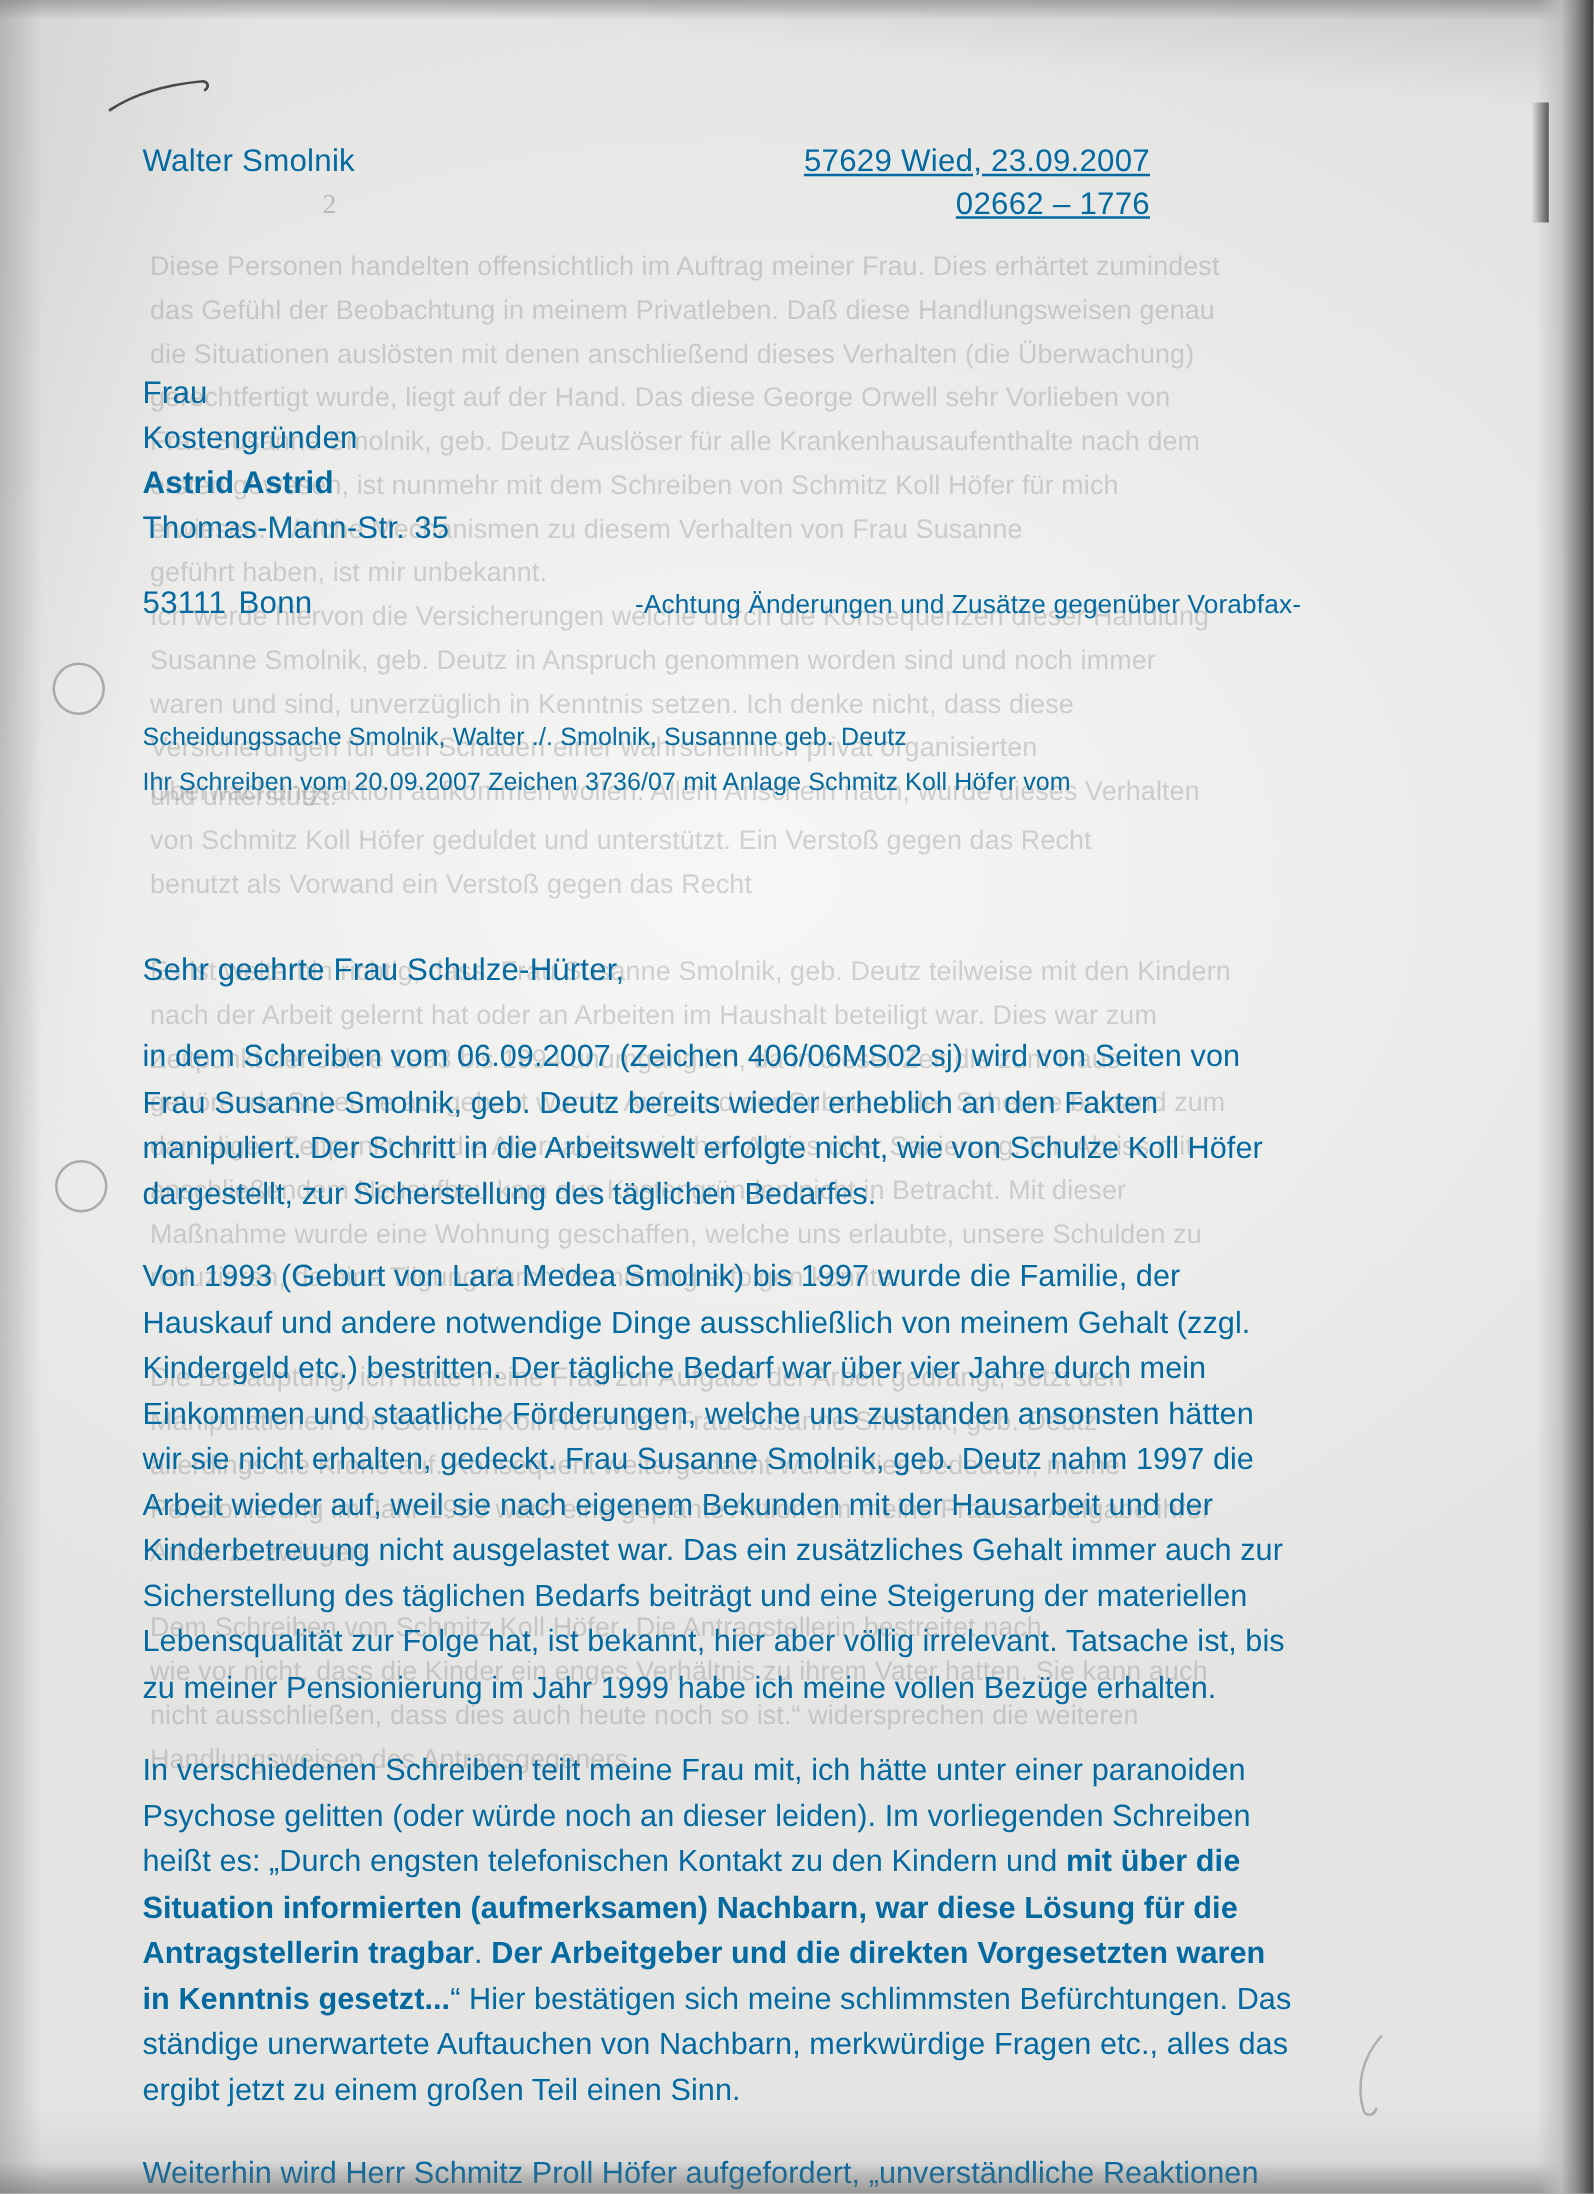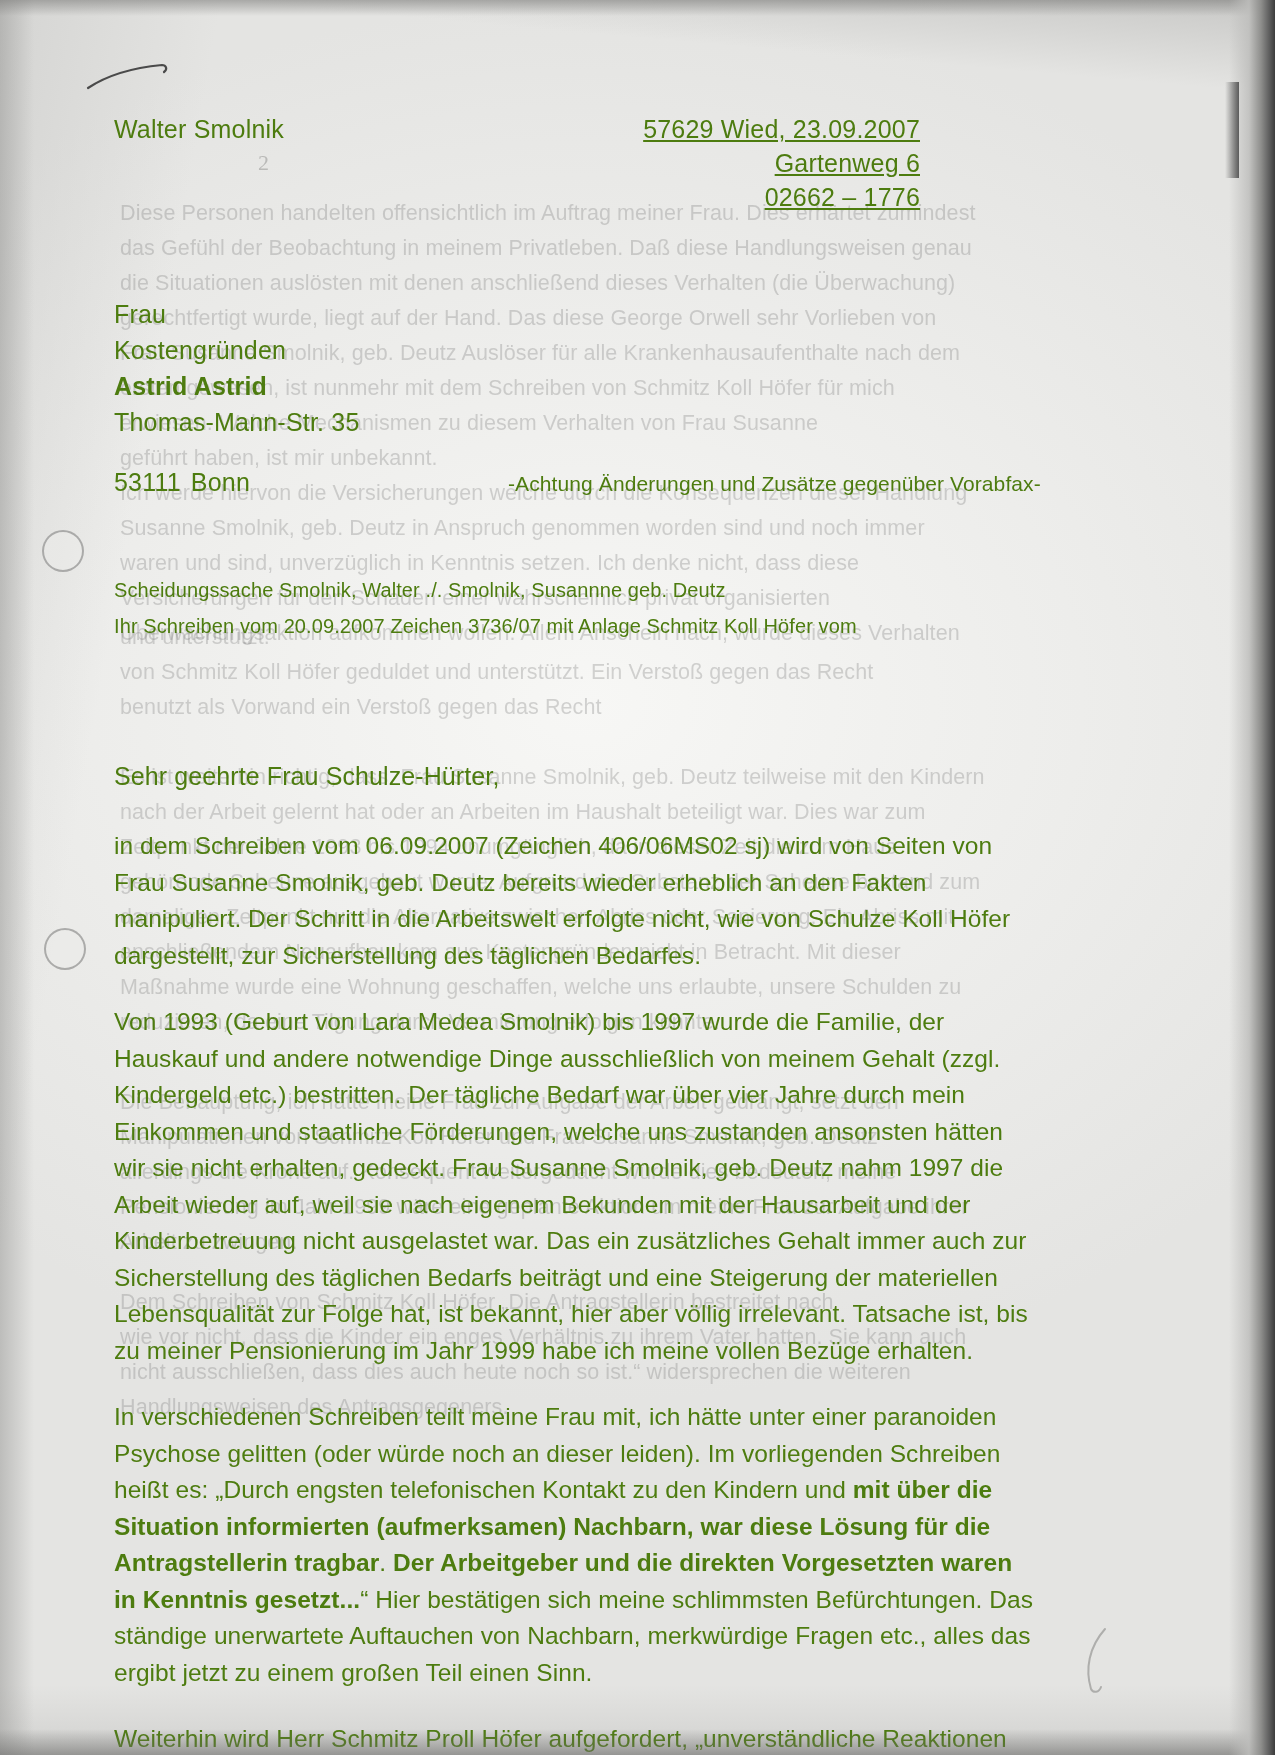--- a/index.html
+++ b/index.html
@@ -115,21 +115,21 @@
   .bleed.b1 { top: 196px; }
   .bleed.b2 { top: 620px; }
   .bleed.b3 { top: 1085px; }
   .bleed.b4 { top: 1285px; }
 
   
   .content {
     position: absolute;
     left: 0; top: 0;
     width: 1275px; height: 1755px;
-    color: #4d7c0f;
+    color: #0369a1;
   }
 
   .sender {
     position: absolute;
     left: 114px; top: 112px;
     font-size: 25px;
     line-height: 34px;
     letter-spacing: 0.2px;
   }
 
@@ -241,21 +241,20 @@
 wie vor nicht, dass die Kinder ein enges Verhältnis zu ihrem Vater hatten. Sie kann auch
 nicht ausschließen, dass dies auch heute noch so ist.“ widersprechen die weiteren
 Handlungsweisen des Antragsgegeners.</div>
 
   <div class="content">
 
     <div class="sender">Walter Smolnik</div>
 
     <div class="right-block">
       <div>57629 Wied, 23.09.2007</div>
-      <div>Gartenweg 6</div>
       <div>02662 – 1776</div>
     </div>
 
     <div class="recipient">
       <div>Frau</div>
       <div>Kostengründen</div>
       <div class="bold">Astrid Astrid</div>
       <div>Thomas-Mann-Str. 35</div>
     </div>
 

